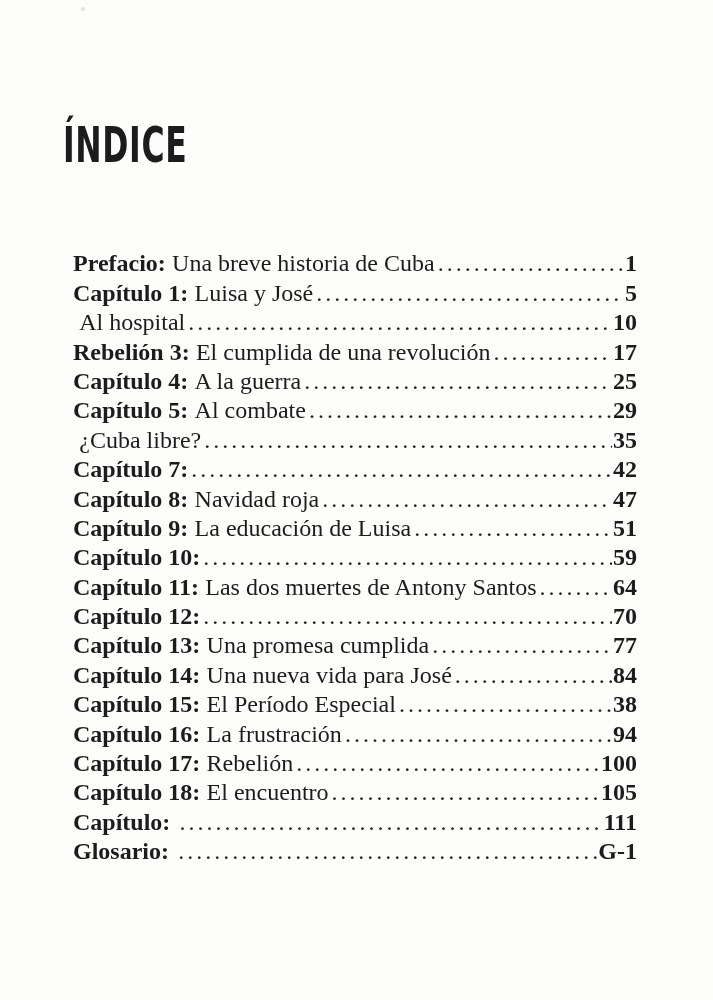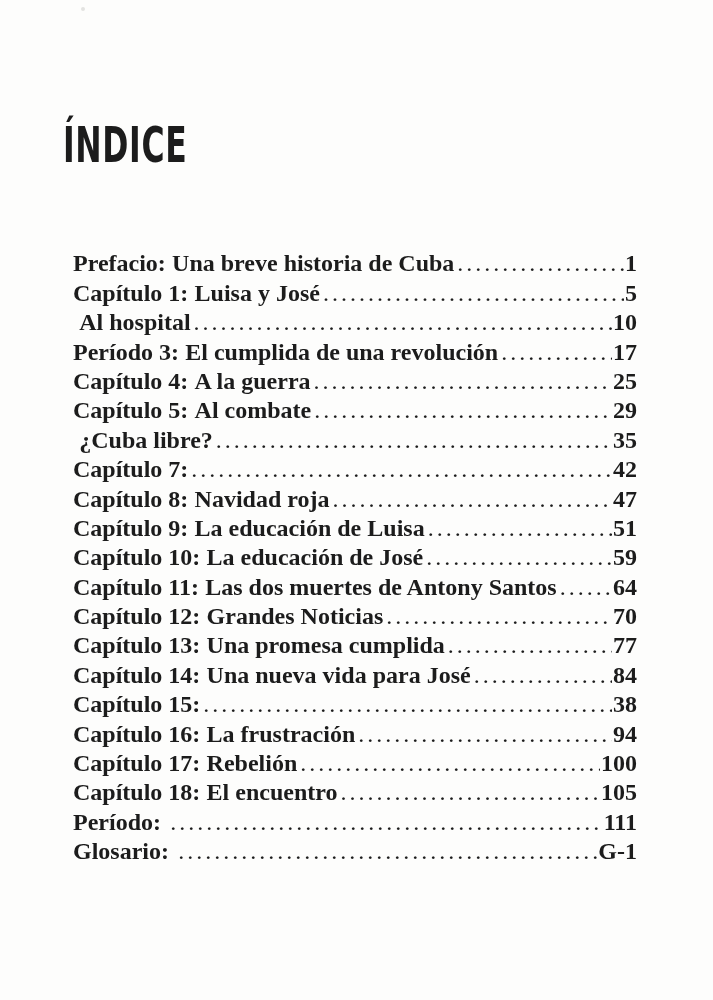--- a/index.html
+++ b/index.html
@@ -39,21 +39,20 @@
     font-size: 24px;
     white-space: nowrap;
   }
   .toc-row .lead {
     font-weight: bold;
     flex: 0 0 auto;
   }
   .toc-row .t {
     margin-left: 0.26em;
     flex: 0 0 auto;
-    font-weight: bold;
   }
   .toc-row .dots {
     flex: 1 1 0;
     min-width: 0;
     overflow: hidden;
     letter-spacing: 3px;
     padding-left: 3px;
   }
   .toc-row .pg {
     flex: 0 0 auto;
@@ -89,21 +88,21 @@
       <span class="t">Luisa y José</span>
       <span class="dots">............................................................................................................................................</span>
       <span class="pg">5</span>
     </div>
     <div class="toc-row">
       <span class="t">Al hospital</span>
       <span class="dots">............................................................................................................................................</span>
       <span class="pg">10</span>
     </div>
     <div class="toc-row">
-      <span class="lead">Período 3:</span>
+      <span class="lead">Rebelión 3:</span>
       <span class="t">El cumplida de una revolución</span>
       <span class="dots">............................................................................................................................................</span>
       <span class="pg">17</span>
     </div>
     <div class="toc-row">
       <span class="lead">Capítulo 4:</span>
       <span class="t">A la guerra</span>
       <span class="dots">............................................................................................................................................</span>
       <span class="pg">25</span>
     </div>
@@ -130,50 +129,49 @@
       <span class="pg">47</span>
     </div>
     <div class="toc-row">
       <span class="lead">Capítulo 9:</span>
       <span class="t">La educación de Luisa</span>
       <span class="dots">............................................................................................................................................</span>
       <span class="pg">51</span>
     </div>
     <div class="toc-row">
       <span class="lead">Capítulo 10:</span>
-      <span class="t">La educación de José</span>
       <span class="dots">............................................................................................................................................</span>
       <span class="pg">59</span>
     </div>
     <div class="toc-row">
       <span class="lead">Capítulo 11:</span>
       <span class="t">Las dos muertes de Antony Santos</span>
       <span class="dots">............................................................................................................................................</span>
       <span class="pg">64</span>
     </div>
     <div class="toc-row">
       <span class="lead">Capítulo 12:</span>
-      <span class="t">Grandes Noticias</span>
       <span class="dots">............................................................................................................................................</span>
       <span class="pg">70</span>
     </div>
     <div class="toc-row">
       <span class="lead">Capítulo 13:</span>
       <span class="t">Una promesa cumplida</span>
       <span class="dots">............................................................................................................................................</span>
       <span class="pg">77</span>
     </div>
     <div class="toc-row">
       <span class="lead">Capítulo 14:</span>
       <span class="t">Una nueva vida para José</span>
       <span class="dots">............................................................................................................................................</span>
       <span class="pg">84</span>
     </div>
     <div class="toc-row">
       <span class="lead">Capítulo 15:</span>
+      <span class="t">El Período Especial</span>
       <span class="dots">............................................................................................................................................</span>
       <span class="pg">38</span>
     </div>
     <div class="toc-row">
       <span class="lead">Capítulo 16:</span>
       <span class="t">La frustración</span>
       <span class="dots">............................................................................................................................................</span>
       <span class="pg">94</span>
     </div>
     <div class="toc-row">
@@ -182,21 +180,21 @@
       <span class="dots">............................................................................................................................................</span>
       <span class="pg">100</span>
     </div>
     <div class="toc-row">
       <span class="lead">Capítulo 18:</span>
       <span class="t">El encuentro</span>
       <span class="dots">............................................................................................................................................</span>
       <span class="pg">105</span>
     </div>
     <div class="toc-row">
-      <span class="lead">Período:</span>
+      <span class="lead">Capítulo:</span>
       <span class="t"></span>
       <span class="dots">............................................................................................................................................</span>
       <span class="pg">111</span>
     </div>
     <div class="toc-row">
       <span class="lead">Glosario:</span>
       <span class="t"></span>
       <span class="dots">............................................................................................................................................</span>
       <span class="pg">G-1</span>
     </div>

